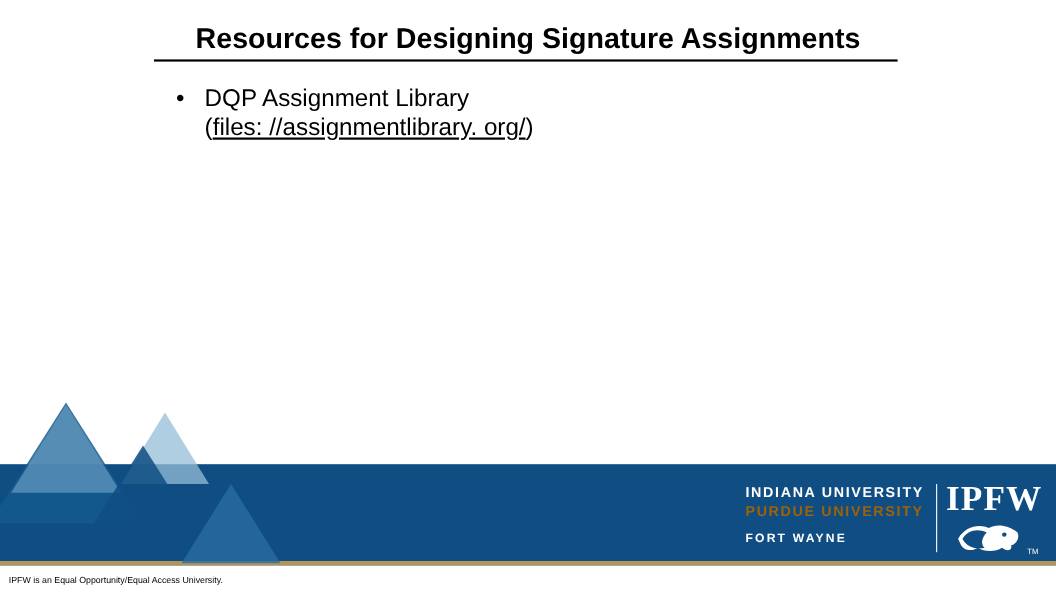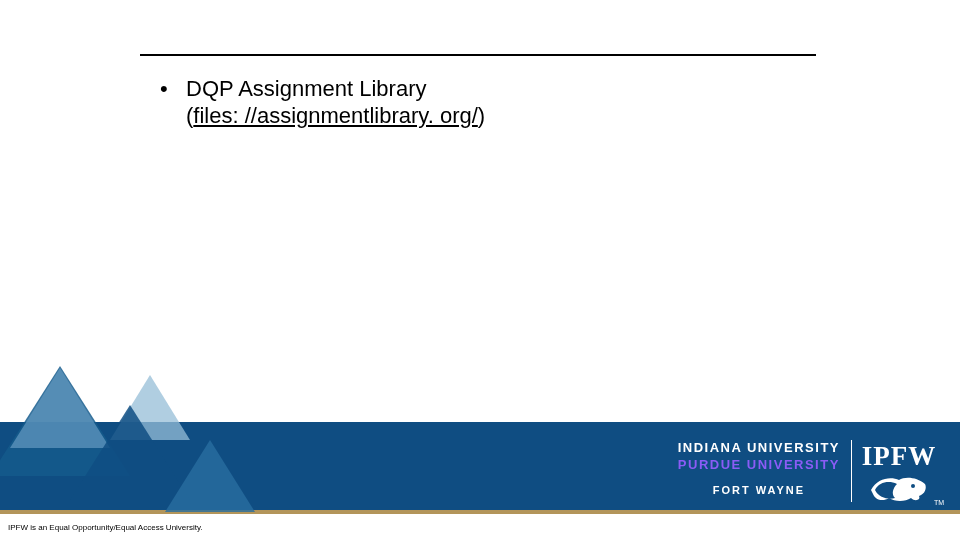--- a/index.html
+++ b/index.html
@@ -89,27 +89,27 @@
   .t1 { bottom: 64px; left: -10px; border-width: 0 70px 110px 70px; border-color: transparent transparent rgba(20,90,140,0.85) transparent; }
   .t2 { bottom: 40px; left: 70px;  border-width: 0 60px 95px 60px;  border-color: transparent transparent rgba(15,77,130,0.85) transparent; }
   .t3 { bottom: 92px; left: 10px;  border-width: 0 50px 80px 50px;  border-color: transparent transparent rgba(96,150,190,0.75) transparent; }
   .t4 { bottom: 100px; left: 110px; border-width: 0 40px 65px 40px; border-color: transparent transparent rgba(150,190,215,0.75) transparent; }
   .t5 { bottom: 28px; left: 165px;  border-width: 0 45px 72px 45px;  border-color: transparent transparent rgba(40,110,160,0.8) transparent; }
 
   .brand-block {
     position: absolute;
     right: 120px;
     bottom: 44px;
-    text-align: center;
+    text-align: left;
     color: #fff;
     font-family: Arial, sans-serif;
     letter-spacing: 1.5px;
   }
   .brand-block .l1 { font-size: 13px; font-weight: bold; }
-  .brand-block .l2 { font-size: 13px; font-weight: bold; color: #8b5cf6; margin-top: 2px; }
+  .brand-block .l2 { font-size: 13px; font-weight: bold; color: #a16207; margin-top: 2px; }
   .brand-block .l3 { font-size: 11px; font-weight: bold; margin-top: 12px; letter-spacing: 2px; }
 
   .divider {
     position: absolute;
     right: 108px;
     bottom: 38px;
     width: 1px;
     height: 62px;
     background: #fff;
   }
@@ -117,21 +117,21 @@
   .logo {
     position: absolute;
     right: 22px;
     bottom: 36px;
     width: 78px;
     text-align: center;
   }
   .logo .word {
     font-family: Georgia, 'Times New Roman', serif;
     font-weight: bold;
-    font-size: 27px;
+    font-size: 32px;
     color: #fff;
     letter-spacing: 1px;
   }
   .logo svg { display: block; margin: 2px auto 0 auto; }
   .logo .tm {
     position: absolute;
     right: -6px;
     bottom: -2px;
     font-size: 7px;
     color: #fff;
@@ -143,20 +143,21 @@
     bottom: 8px;
     font-size: 8px;
     color: #000;
   }
 </style>
 </head>
 <body>
 
 <div class="slide">
 
+  <div class="title">Resources for Designing Signature Assignments</div>
   <div class="title-rule"></div>
 
   <div class="content">
     <ul>
       <li>
         <span>DQP Assignment Library</span><br>
         <span>(</span><a href="#">files: //assignmentlibrary. org/</a><span>)</span>
       </li>
     </ul>
   </div>

